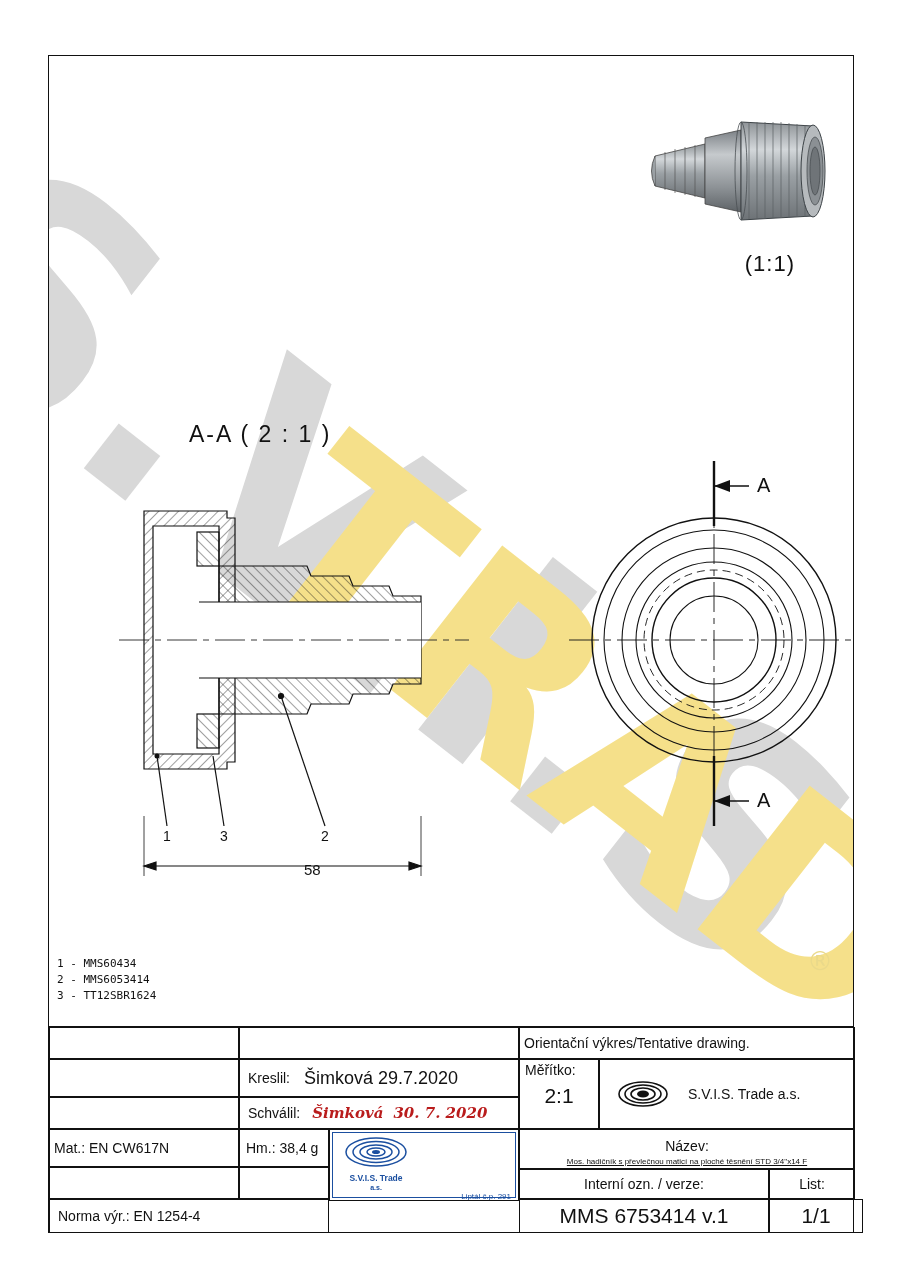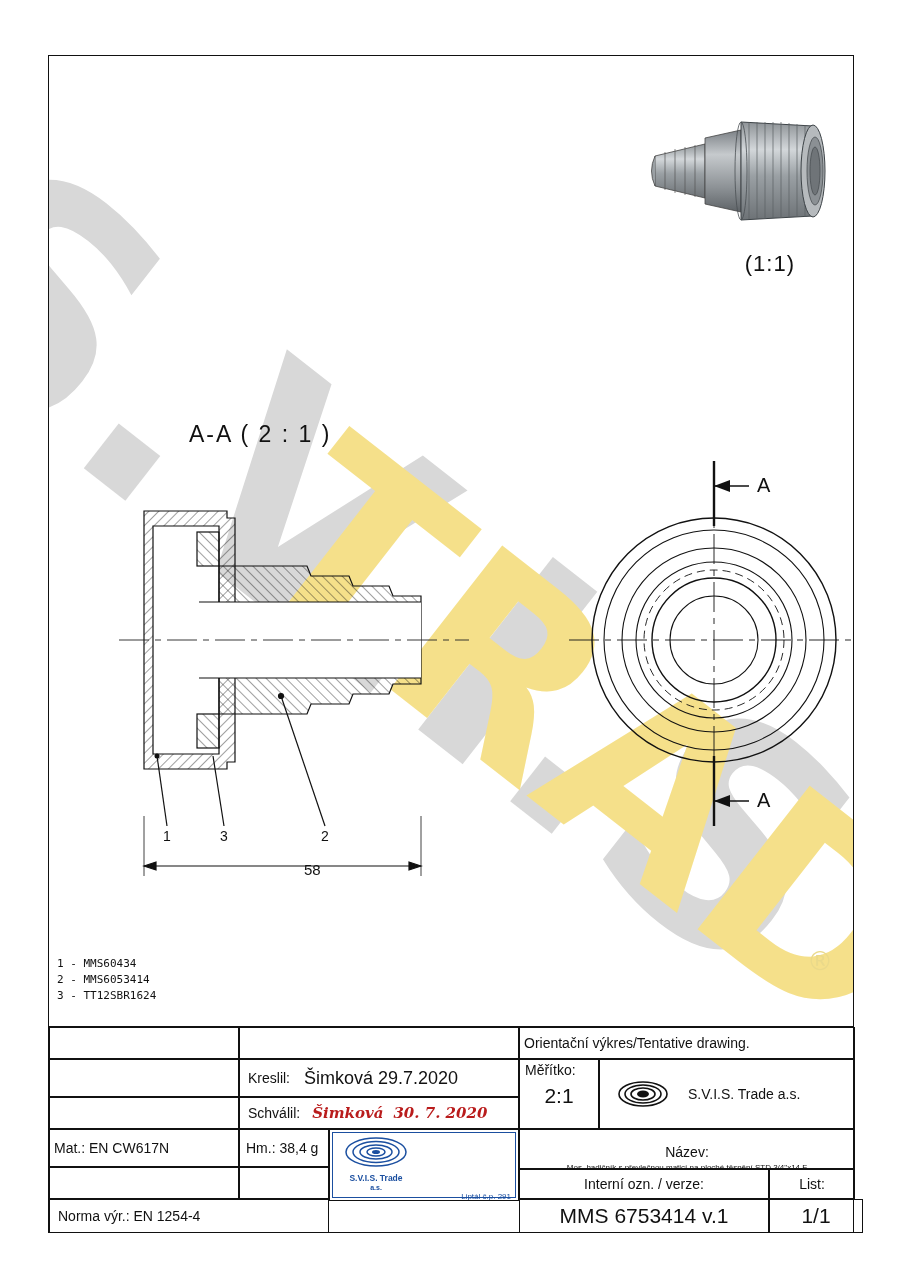--- a/index.html
+++ b/index.html
@@ -303,21 +303,21 @@
           <div style="font-size:7px;font-weight:bold;color:#1b4fa0;">a.s.</div>
         </div>
         <div style="flex:1;text-align:right;padding-right:4px;">
           <div>Liptál č.p. 291</div>
 
         </div>
       </div>
     </div>
 
     <div class="cell" style="left:470px; top:102px; width:336px; height:40px;">
-      <span class="txt center" style="display:block;margin-top:14px;">Název:</span>
+      <span class="txt center" style="display:block;margin-top:8px;">Název:</span>
       <span class="txt-xs center" style="display:block;margin-top:3px;padding:0 4px;text-decoration:underline;">Mos. hadičník s převlečnou maticí na ploché těsnění STD 3/4"x14 F</span>
     </div>
 
     <div class="cell" style="left:0; top:140px; width:190px; height:32px;"></div>
     <div class="cell" style="left:190px; top:140px; width:90px; height:32px;"></div>
 
     <div class="cell midc" style="left:470px; top:142px; width:250px; height:30px;">
       <span class="txt">Interní ozn. / verze:</span>
     </div>
     <div class="cell midc" style="left:720px; top:142px; width:86px; height:30px;">

